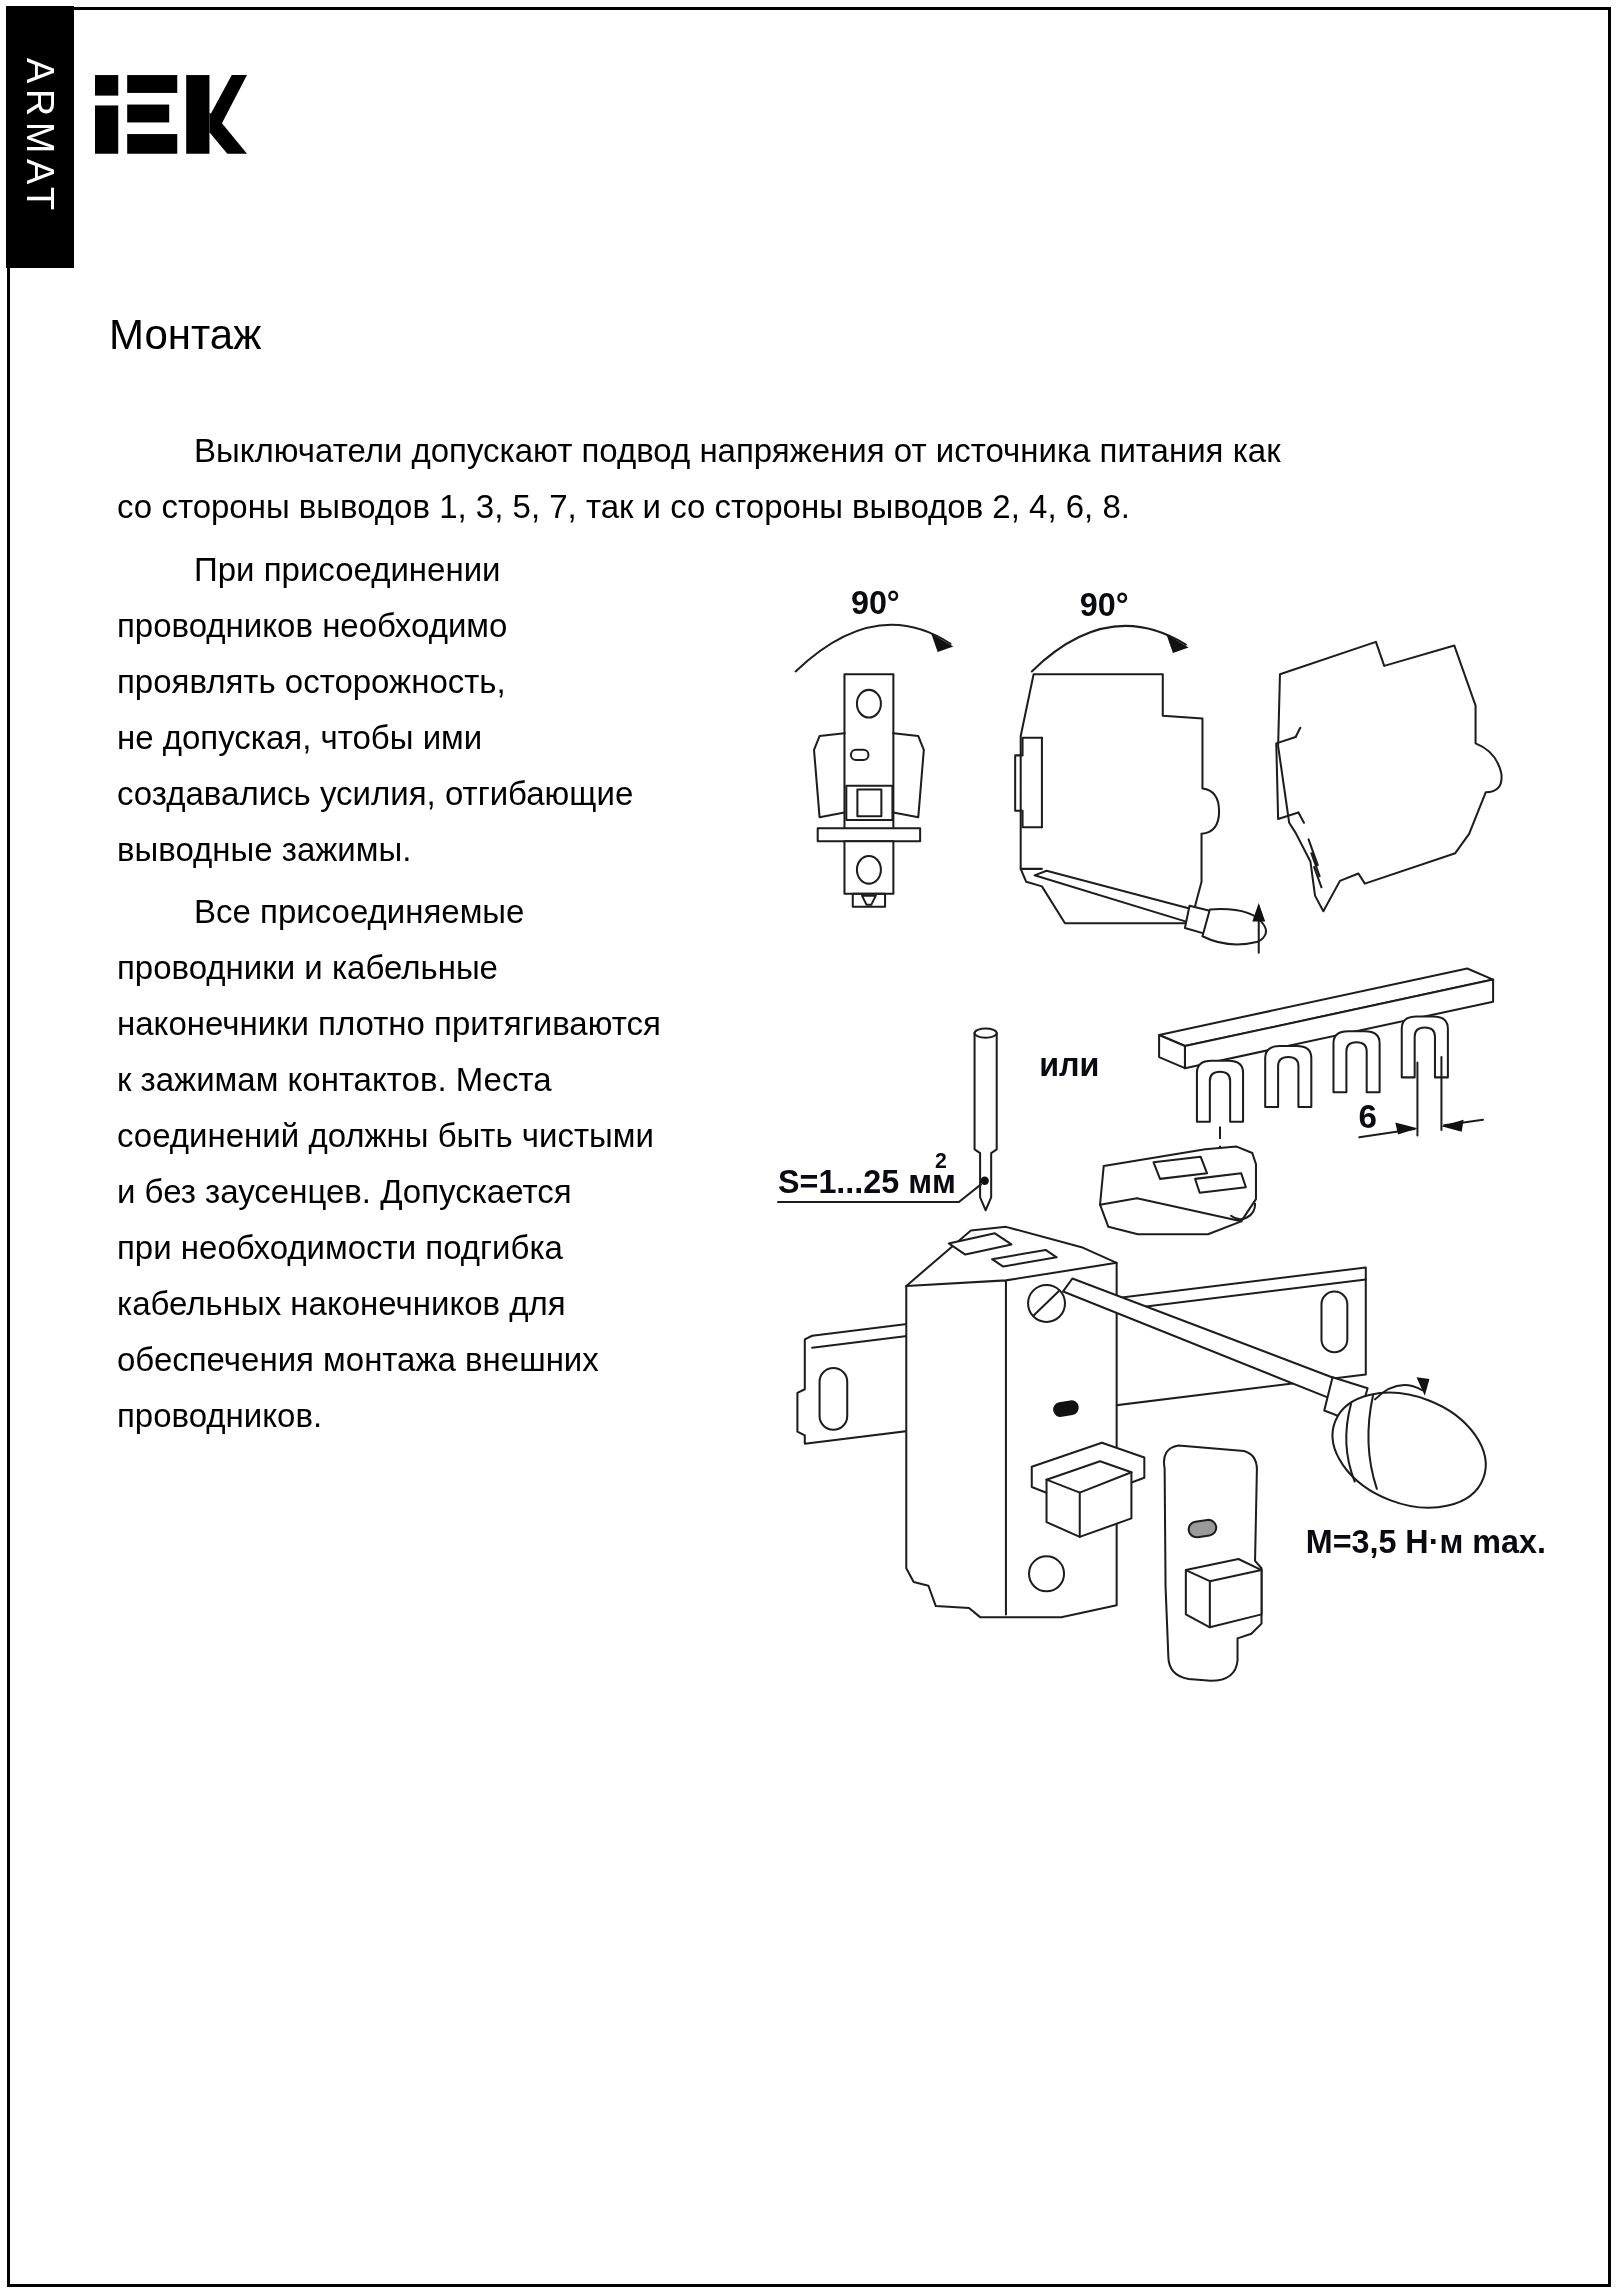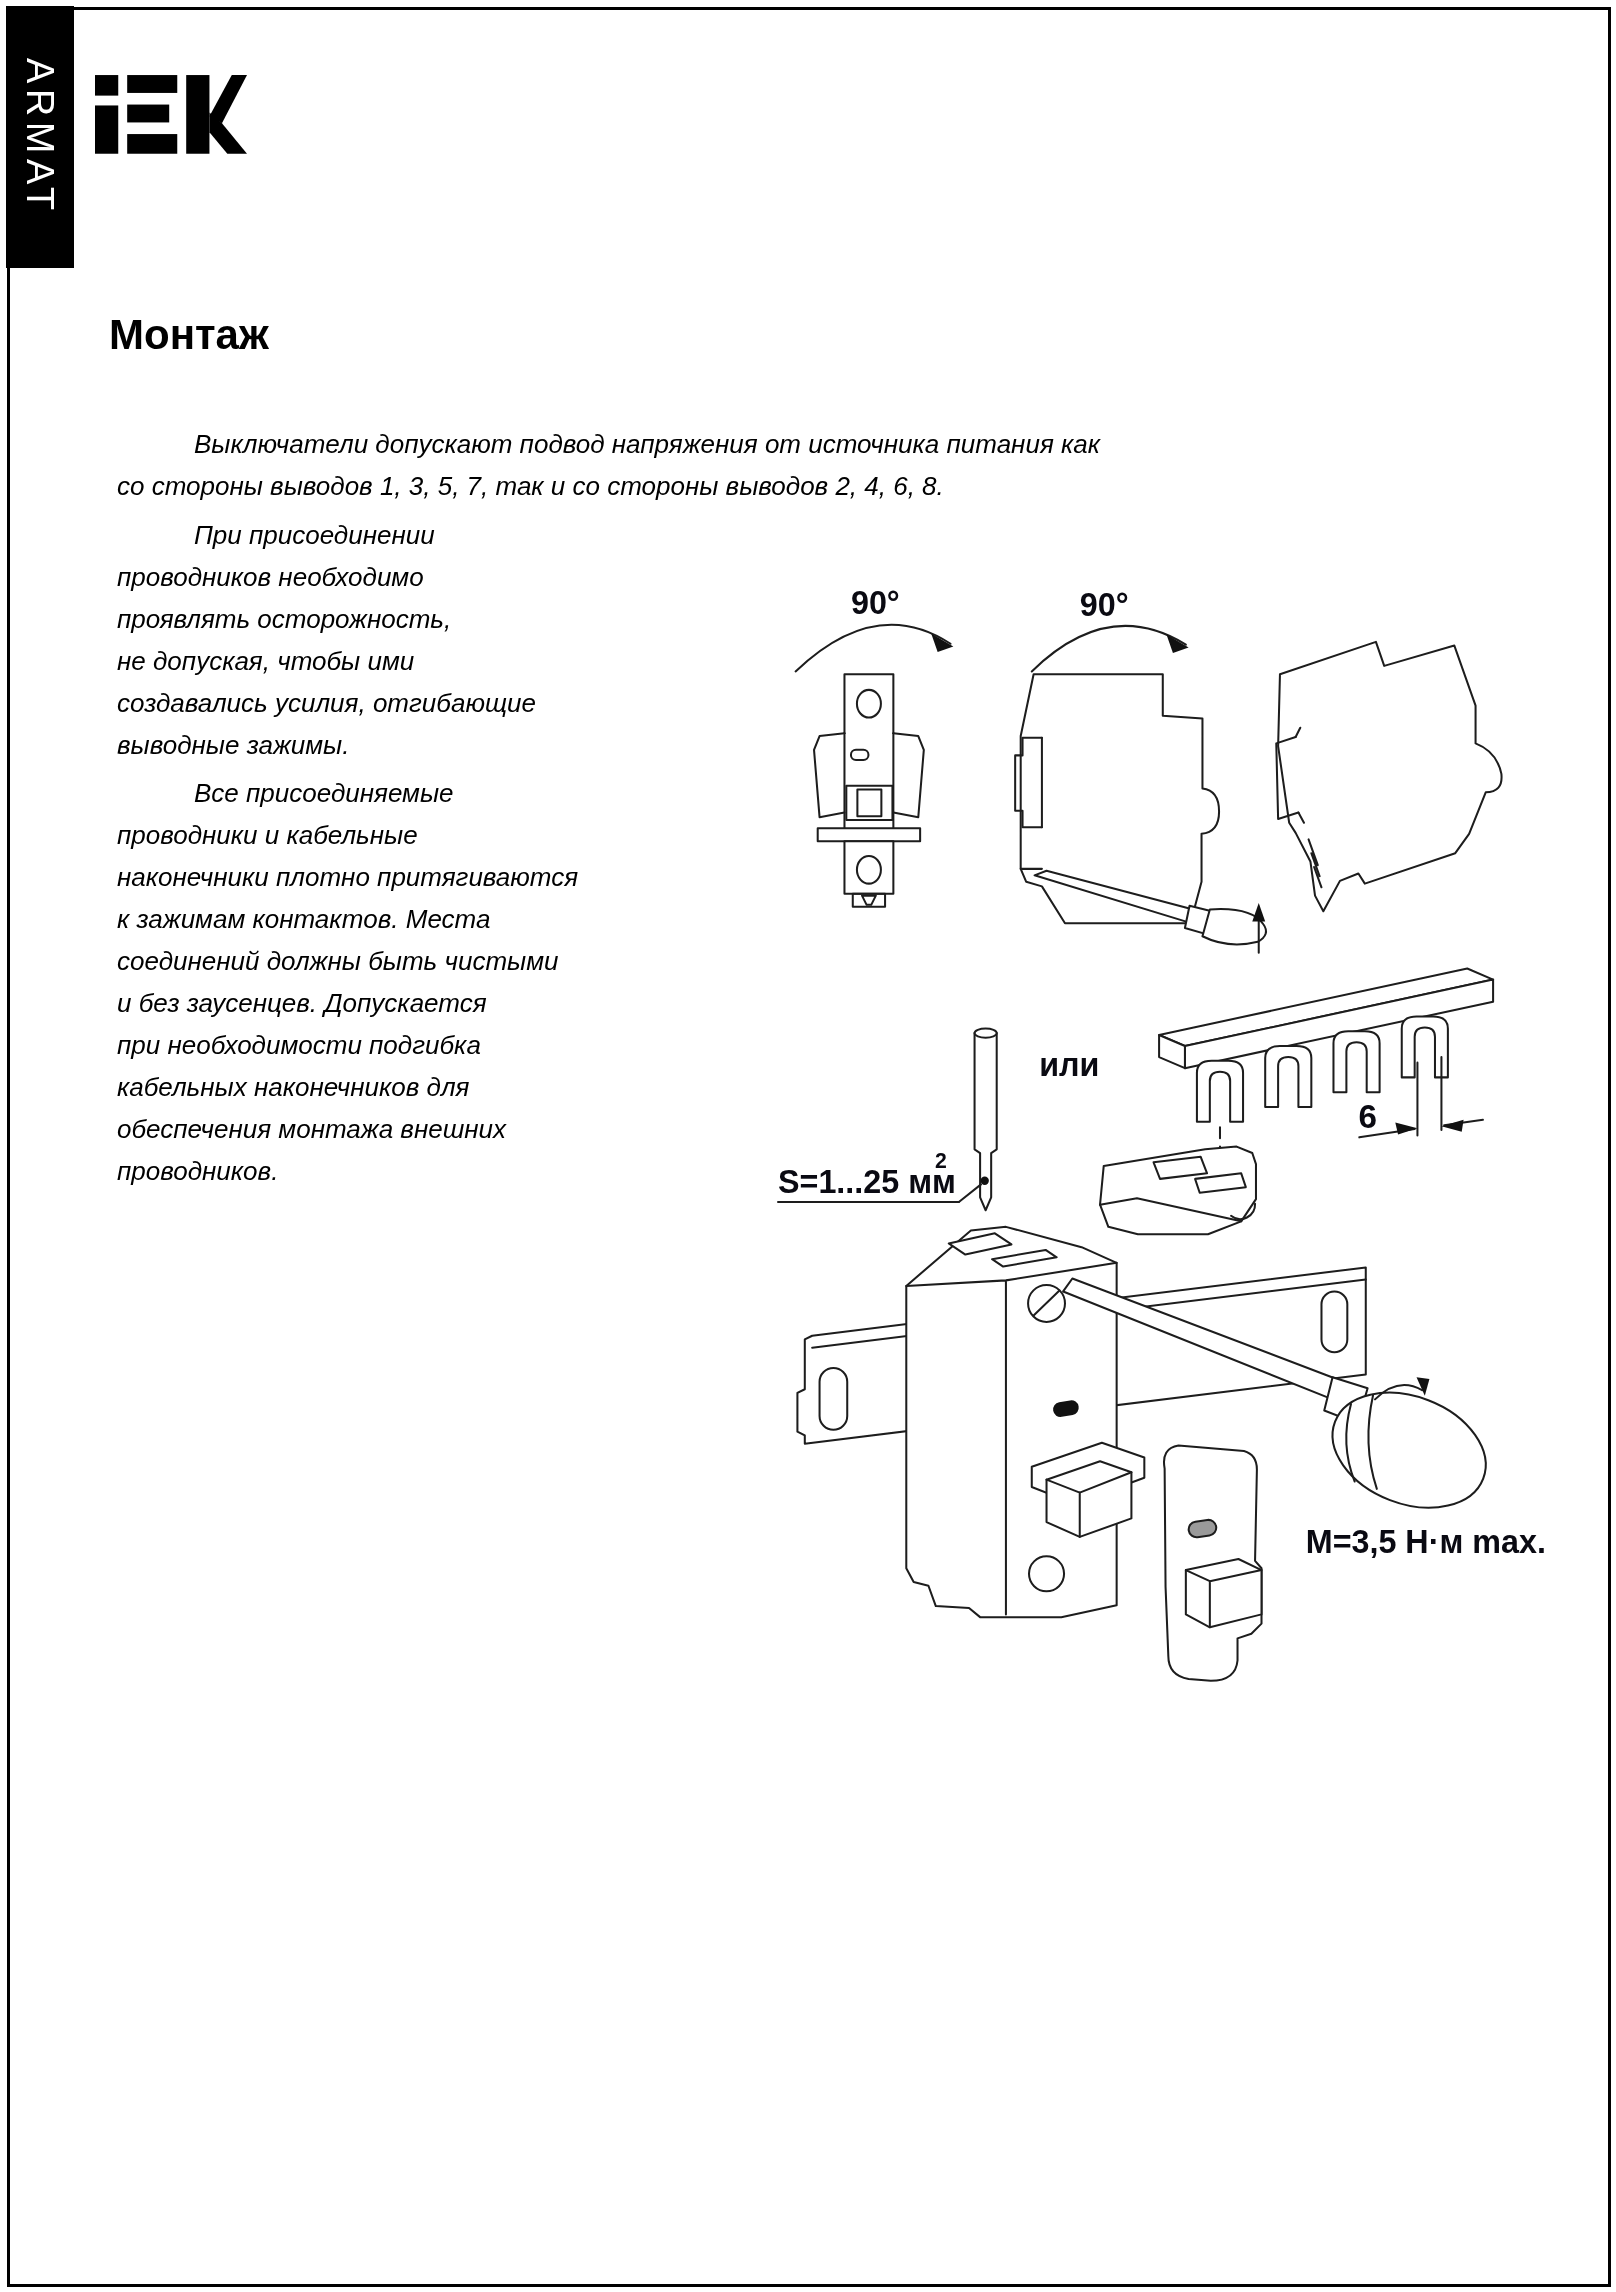--- a/index.html
+++ b/index.html
@@ -3,22 +3,22 @@
 <meta charset="utf-8">
 <style>
   html,body { margin:0; padding:0; background:#fff; }
   .page { position:relative; width:1617px; height:2293px; background:#fff; overflow:hidden;
           font-family:"Liberation Sans", sans-serif; color:#000; }
   .frame { position:absolute; inset:6.5px; border:3.7px solid #000; pointer-events:none; }
   .brand-strip { position:absolute; left:5.5px; top:5.5px; width:68px; height:262px; background:#000;
                  display:flex; align-items:center; justify-content:center; }
   .brand-text { writing-mode:vertical-rl; color:#fff; font-size:38px; letter-spacing:5.5px; font-weight:400; }
   .logo { position:absolute; left:95px; top:72px; width:152px; height:83px; }
-  .heading { position:absolute; left:109px; top:312px; margin:0; font-size:42px; font-weight:700; line-height:1.1; }
-  .text-block { position:absolute; left:117px; top:423px; width:1347px; font-size:26px; line-height:42px;font-style:italic; }
+  .heading { position:absolute; left:109px; top:312px; margin:0; font-size:42px; font-weight:400; line-height:1.1; }
+  .text-block { position:absolute; left:117px; top:423px; width:1347px; font-size:33px; line-height:56px; }
   .para { white-space:pre-line; text-indent:77px; margin:0 0 6.5px 0; }
   .figures { position:absolute; left:775px; top:581px; width:842px; height:1181px; }
   .figures path, .figures line, .figures rect, .figures ellipse, .figures circle, .figures polygon
       { stroke:#1d1d1d; stroke-width:2.2; fill:none; stroke-linejoin:round; stroke-linecap:round; }
   .figures .fill { fill:#fff; }
   .figures .solid { fill:#111; stroke:none; }
   .figures .gray { fill:#9a9a9a; stroke:#1d1d1d; }
   .figures text { stroke:none; fill:#0a0a12; font-family:"Liberation Sans", sans-serif; font-weight:700; }
   .lbl-90 { font-size:35px; }
   .lbl-txt { font-size:35px; }

